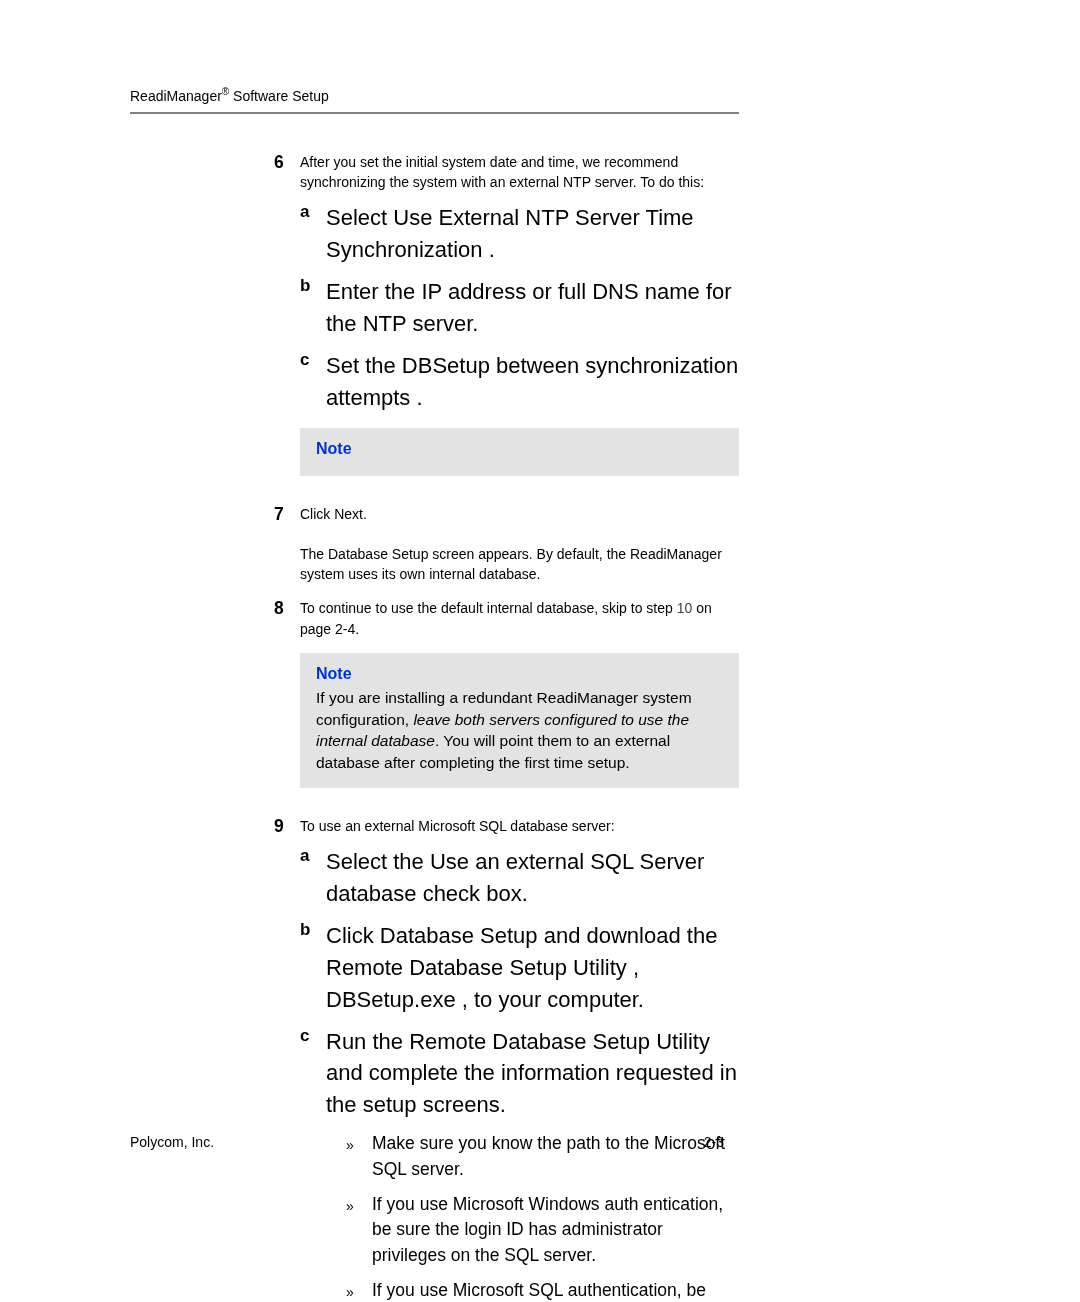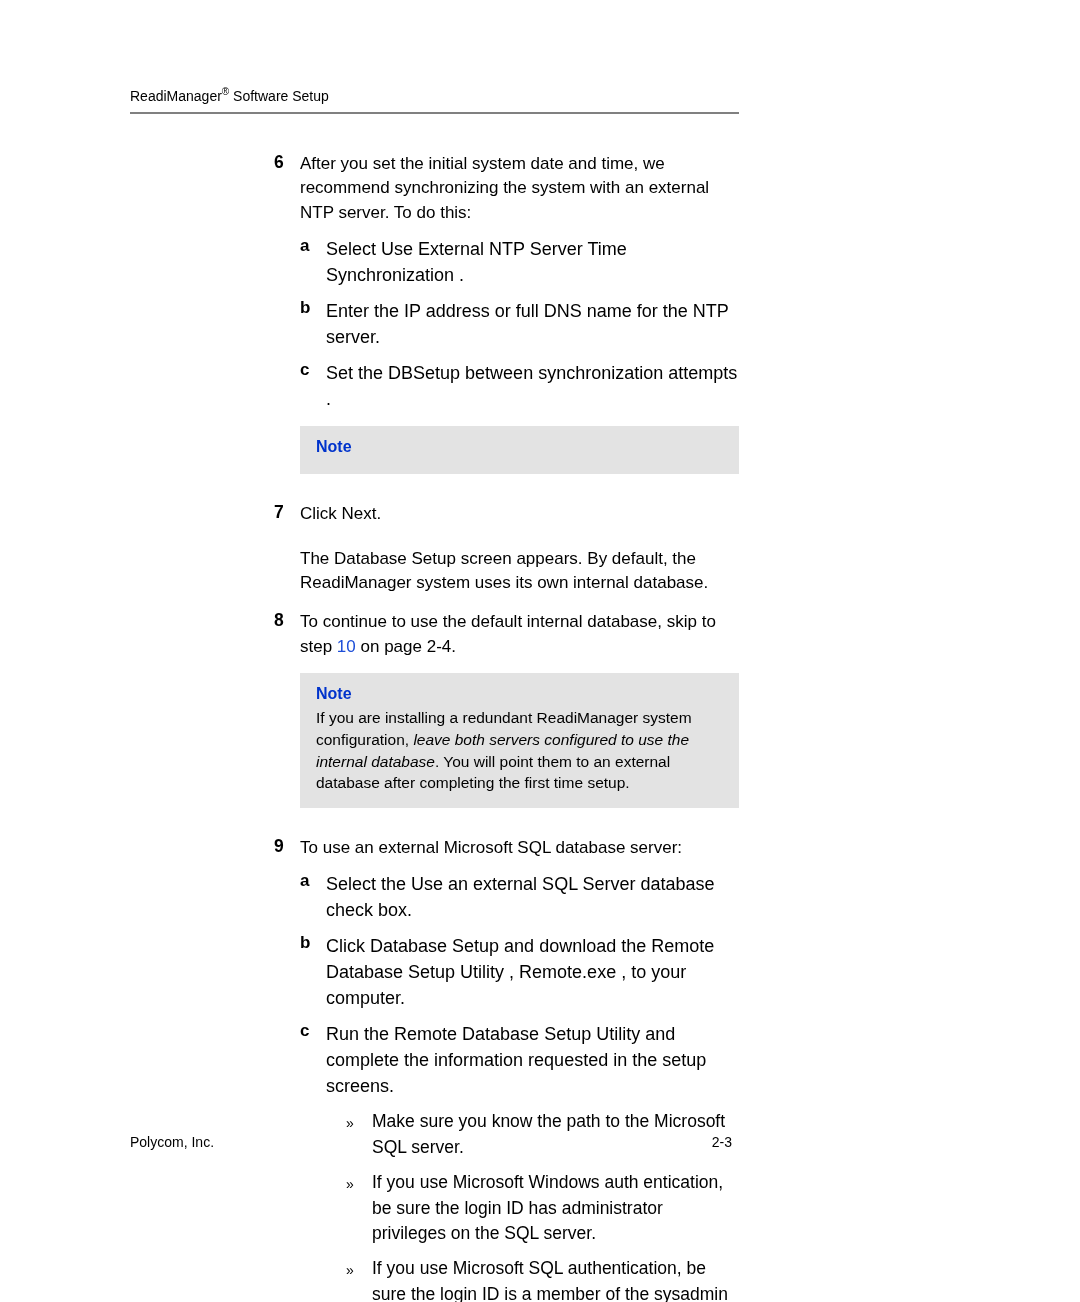--- a/index.html
+++ b/index.html
@@ -39,61 +39,61 @@
   }
   .num-item .num {
     position: absolute;
     left: -26px;
     top: 0;
     font-weight: bold;
     font-size: 17.5px;
     font-family: Arial, sans-serif;
   }
   .num-item .body-text, .para {
-    font-size: 17px;
+    font-size: 14px;
     line-height: 1.45;
     font-family: Arial, sans-serif;
   }
   .sub-list {
     margin-top: 10px;
     margin-left: 26px;
   }
   .sub-item {
     position: relative;
     margin-bottom: 10px;
   }
   .sub-item .letter {
     position: absolute;
     left: -26px;
     top: 0;
     font-weight: bold;
     font-size: 17px;
     font-family: Arial, sans-serif;
   }
   .sub-item .sub-text {
-    font-size: 18px;
+    font-size: 22px;
     line-height: 1.45;
   }
   .note-box {
     background: #e3e3e3;
     padding: 12px 24px 14px 16px;
     margin: 14px 0 28px 0;
   }
   .note-title {
     color: #0033cc;
     font-weight: bold;
     font-size: 16px;
     margin-bottom: 4px;
   }
   .note-text {
     font-size: 15.5px;
     line-height: 1.4;
   }
   .note-text .italic { font-style: italic; }
-  .link { color: #1d4ed8; }
+  .link { color: #404040; }
   .bullet-list {
     margin-top: 10px;
     margin-left: 26px;
   }
   .bullet-item {
     position: relative;
     margin-bottom: 10px;
     padding-left: 20px;
     font-size: 17.5px;
     line-height: 1.45;
@@ -101,21 +101,21 @@
   .bullet-item .marker {
     position: absolute;
     left: -6px;
     top: 4px;
     font-size: 14px;
   }
   .footer {
     position: absolute;
     bottom: 152px;
     left: 130px;
-    right: 132px;
+    right: 140px;
     font-size: 14px;
   }
   .footer-left { float: left; }
   .footer-right { float: right; }
 </style>
 </head>
 <body>
 
 <div class="page">
 
@@ -172,21 +172,21 @@
     <div class="num-item">
       <span class="num">9</span>
       <div class="body-text">To use an external Microsoft SQL database server:</div>
       <div class="sub-list">
         <div class="sub-item">
           <span class="letter">a</span>
           <div class="sub-text">Select the Use an external SQL Server database check box.</div>
         </div>
         <div class="sub-item">
           <span class="letter">b</span>
-          <div class="sub-text">Click Database Setup and download the Remote Database Setup Utility , Remote.exe , to your computer.</div>
+          <div class="sub-text">Click Database Setup and download the Remote Database Setup Utility , DBSetup.exe , to your computer.</div>
         </div>
         <div class="sub-item">
           <span class="letter">c</span>
           <div class="sub-text">Run the Remote Database Setup Utility  and complete the information requested in the setup screens.</div>
           <div class="bullet-list">
             <div class="bullet-item">
               <span class="marker">»</span>
               <span>Make sure you know the path to the Microsoft SQL server.</span>
             </div>
             <div class="bullet-item">

